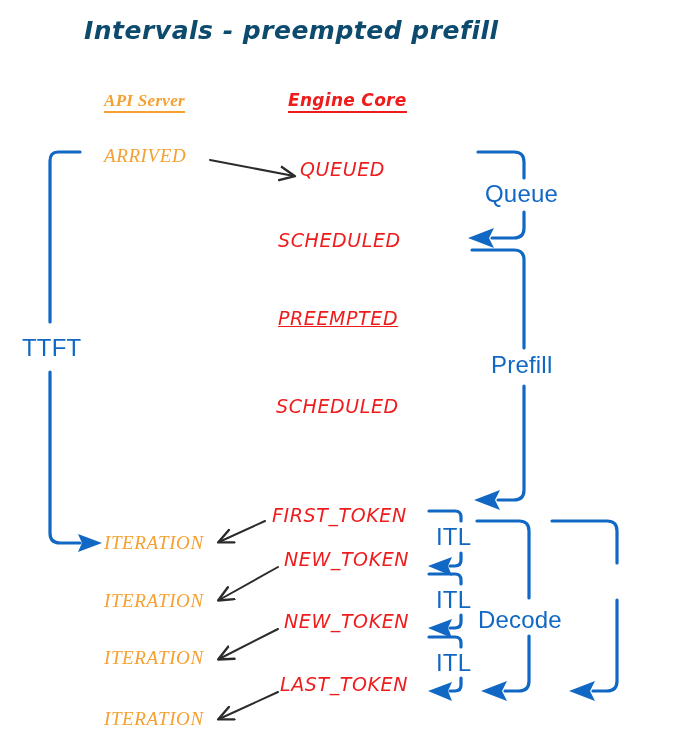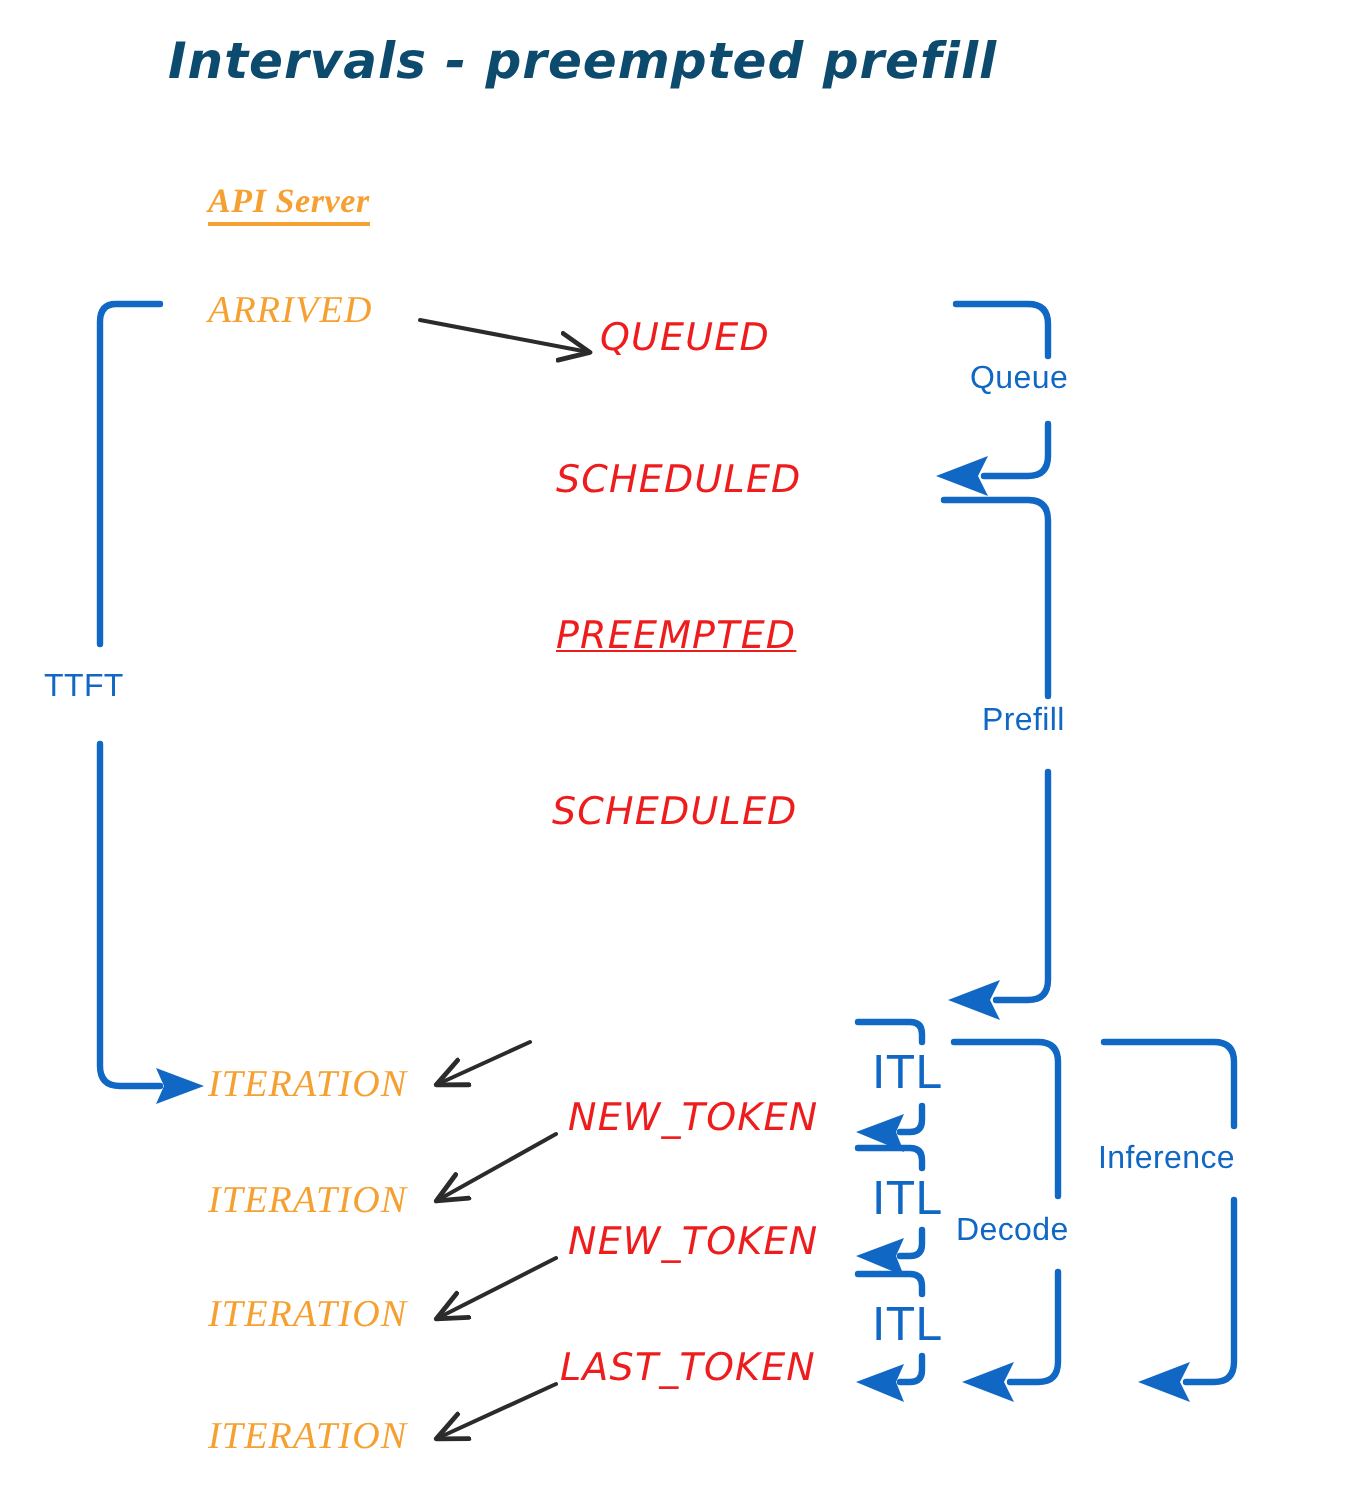--- a/index.html
+++ b/index.html
@@ -49,21 +49,21 @@
     font-family: "DejaVu Sans", sans-serif;
     font-style: italic;
     font-size: 19px;
     letter-spacing: 0.6px;
   }
   .api-col { color: #F5A030; font-family: Liberation Serif, serif; }
   .engine-col { color: #EE1C1C; }
   .blue-lbl {
     font-family: "Liberation Sans", sans-serif;
     font-style: normal;
-    font-size: 16px;
+    font-size: 24px;
     color: #1068C4;
     letter-spacing: 0.2px;
   }
   .blue-lbl.small {
     font-size: 24px;
   }
 </style>
 </head>
 <body>
 
@@ -136,39 +136,40 @@
     <g>
       <path d="M552,521 L607,521 Q617,521 617,531 L617,563" fill="none" stroke="#1068C4" stroke-width="3.2" stroke-linecap="round"></path>
       <path d="M617,600 L617,681 Q617,691 607,691 L593,691" fill="none" stroke="#1068C4" stroke-width="3.2" stroke-linecap="round"></path>
       <path d="M569,691 L595,681 L590,691 L595,701 Z" fill="#1068C4"></path>
     </g>
   </svg>
 
   <div class="lbl title" style="left:84px; top:18px;">Intervals - preempted prefill</div>
 
   <div class="lbl colhead api-col" style="left:104px; top:92px;">API Server</div>
+  <div class="lbl colhead engine-col" style="left:288px; top:92px;">Engine Core</div>
 
   <div class="lbl state api-col" style="left:104px; top:146px;text-align:right;">ARRIVED</div>
   <div class="lbl state api-col" style="left:104px; top:533px;">ITERATION</div>
   <div class="lbl state api-col" style="left:104px; top:591px;">ITERATION</div>
   <div class="lbl state api-col" style="left:104px; top:648px;">ITERATION</div>
   <div class="lbl state api-col" style="left:104px; top:709px;">ITERATION</div>
 
   <div class="lbl state engine-col" style="left:300px; top:160px;">QUEUED</div>
   <div class="lbl state engine-col" style="left:278px; top:231px;">SCHEDULED</div>
   <div class="lbl state engine-col" style="left:278px; top:309px;text-decoration:underline;">PREEMPTED</div>
   <div class="lbl state engine-col" style="left:276px; top:397px;">SCHEDULED</div>
+  <div class="lbl state engine-col" style="left:272px; top:506px;">FIRST_TOKEN</div>
   <div class="lbl state engine-col" style="left:284px; top:550px;">NEW_TOKEN</div>
   <div class="lbl state engine-col" style="left:284px; top:612px;">NEW_TOKEN</div>
   <div class="lbl state engine-col" style="left:280px; top:675px;">LAST_TOKEN</div>
 
   <div class="lbl blue-lbl" style="left:22px; top:336px;">TTFT</div>
   <div class="lbl blue-lbl" style="left:485px; top:182px;">Queue</div>
   <div class="lbl blue-lbl" style="left:491px; top:353px;">Prefill</div>
 
   <div class="lbl blue-lbl small" style="left:436px; top:525px;">ITL</div>
   <div class="lbl blue-lbl small" style="left:436px; top:588px;">ITL</div>
   <div class="lbl blue-lbl small" style="left:436px; top:651px;">ITL</div>
 
   <div class="lbl blue-lbl" style="left:478px; top:608px;">Decode</div>
-  <div class="lbl blue-lbl" style="left:549px; top:572px;">Inference</div>
 
 </div>
 
 </body></html>

